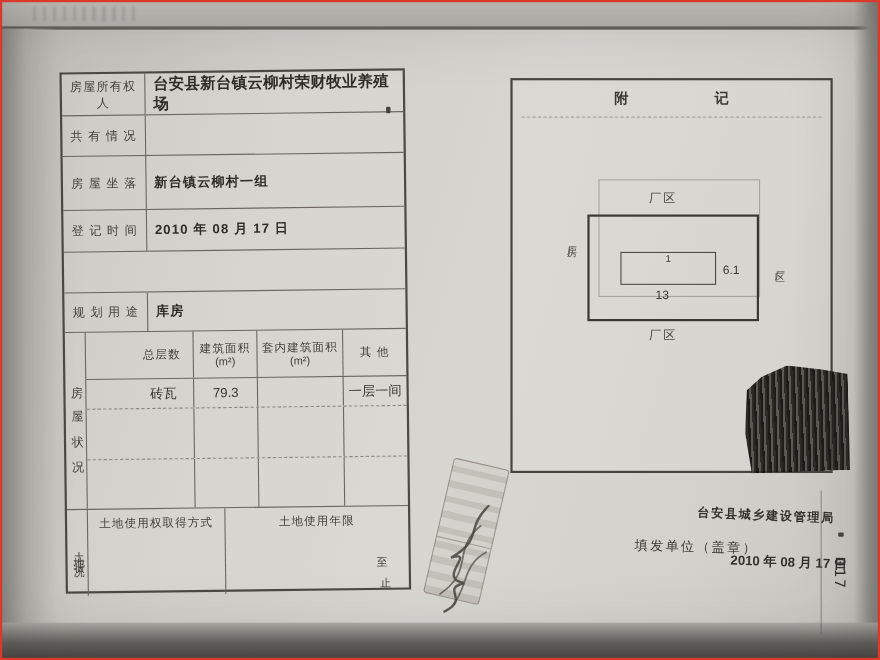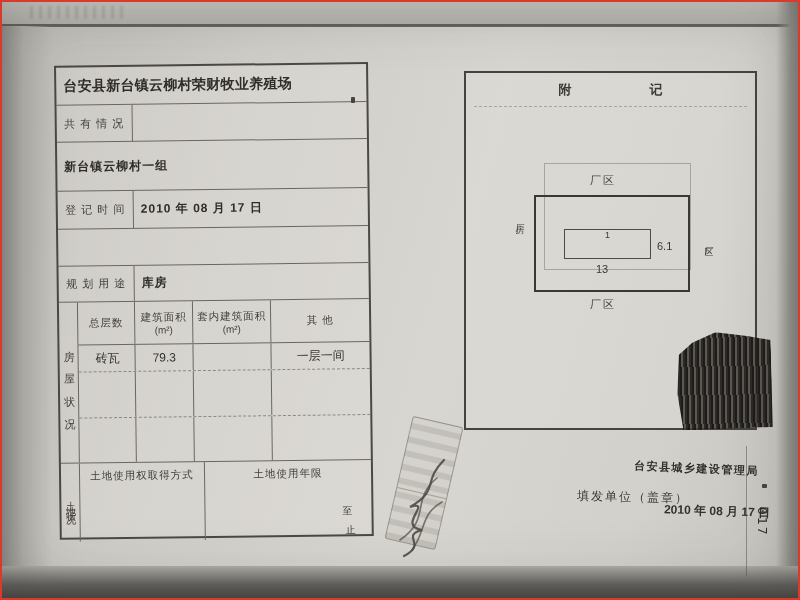--- a/index.html
+++ b/index.html
@@ -39,21 +39,21 @@
 
   .sec{display:flex;box-sizing:border-box;}
   .side{flex:0 0 19px;width:19px;border-right:1px solid #6b6760;display:flex;align-items:center;justify-content:center;box-sizing:border-box;}
   .vtext{writing-mode:vertical-rl;text-orientation:upright;color:#43413c;}
   .vspread-house{letter-spacing:23px;font-size:11px;padding-top:10px;}
   .vspread-land{letter-spacing:5px;font-size:10px;}
   .grid{flex:1;display:flex;flex-direction:column;box-sizing:border-box;}
   .gr{display:flex;box-sizing:border-box;}
   .gc{box-sizing:border-box;border-right:1px solid #6b6760;}
   .gc:last-child{border-right:none;}
-  .c1{width:57px;flex:0 0 57px;} .c2{width:58px;flex:0 0 58px;} .c3{width:78px;flex:0 0 78px;} .c4{flex:1;}
+  .c1{width:57px;flex:0 0 57px;margin-left:41px;} .c2{width:58px;flex:0 0 58px;} .c3{width:78px;flex:0 0 78px;} .c4{flex:1;}
   .hhead{height:43px;border-bottom:1px solid #6b6760;}
   .hhead .gc{display:flex;flex-direction:column;align-items:center;justify-content:center;font-size:10.5px;color:#43413c;letter-spacing:1px;}
   .hhead .sub{font-size:10px;letter-spacing:0;}
   .hrow1{height:26px;}
   .hrow2{height:46px;border-top:1px dashed #8d897f;}
   .hrow .gc,.hrow1 .gc,.hrow2 .gc{display:flex;align-items:center;font-size:12px;color:#34322d;}
   .cellpad{padding-left:17px;}
   .cellcenter{justify-content:center;}
 
   .land{height:78px;position:relative;}
@@ -102,27 +102,29 @@
   <div class="abs top-roll"></div>
   <div class="abs top-line"></div>
   <div class="abs faint-marks"></div>
   <div class="abs left-shadow"></div>
   <div class="abs right-strip"></div>
   <div class="abs bottom-shadow"></div>
   <div class="abs right-fold"></div>
 
   <div class="abs form-table">
     <div class="frow" style="height:38px;">
+      <div class="lbl">房屋所有权人</div>
       <div class="val big">台安县新台镇云柳村荣财牧业养殖场</div>
     </div>
     <div class="frow" style="height:37px;">
       <div class="lbl">共 有 情 况</div>
       <div class="val mid"></div>
     </div>
     <div class="frow" style="height:49px;">
+      <div class="lbl">房 屋 坐 落</div>
       <div class="val mid">新台镇云柳村一组</div>
     </div>
     <div class="frow" style="height:38px;">
       <div class="lbl">登 记 时 间</div>
       <div class="val mid">2010 年 08 月 17 日</div>
     </div>
     <div class="frow" style="height:37px;">
       <div class="val mid"></div>
     </div>
     <div class="frow" style="height:36px;">

